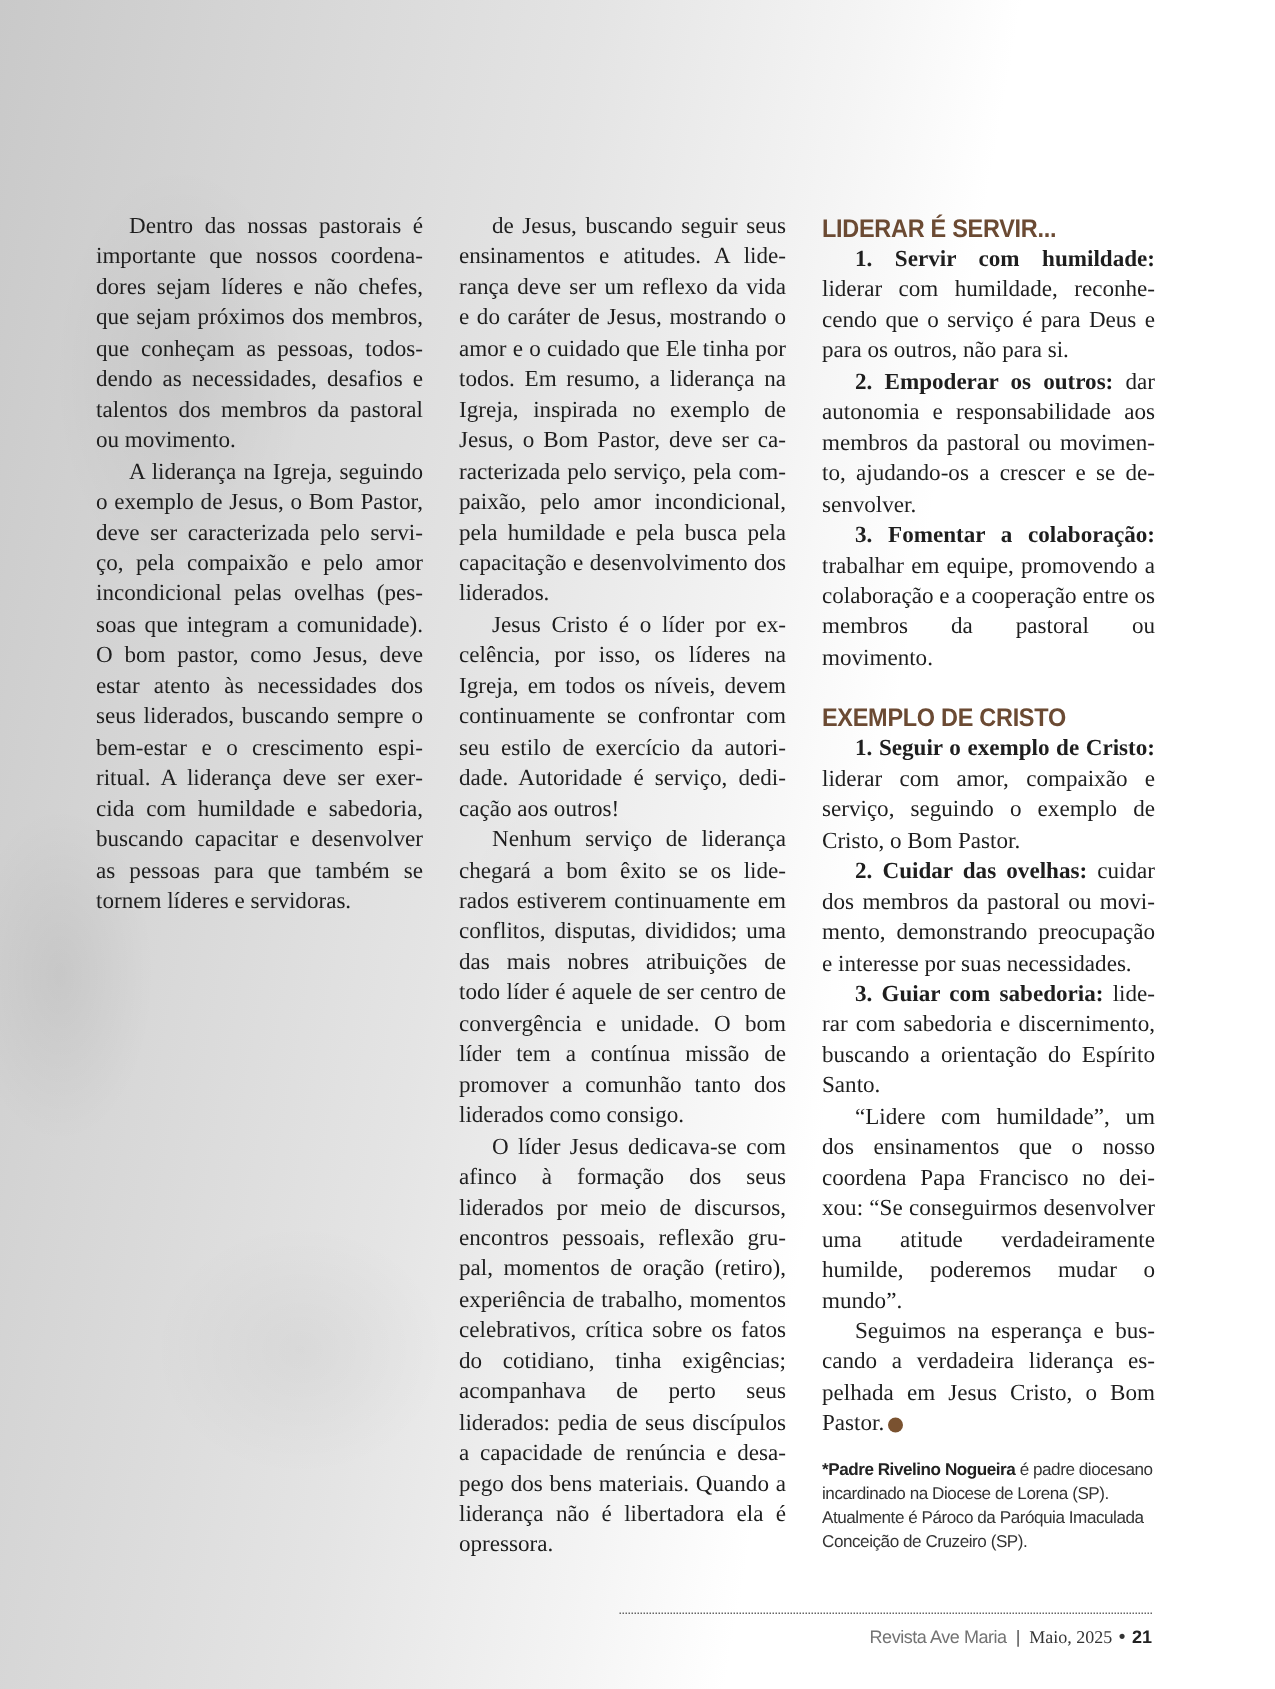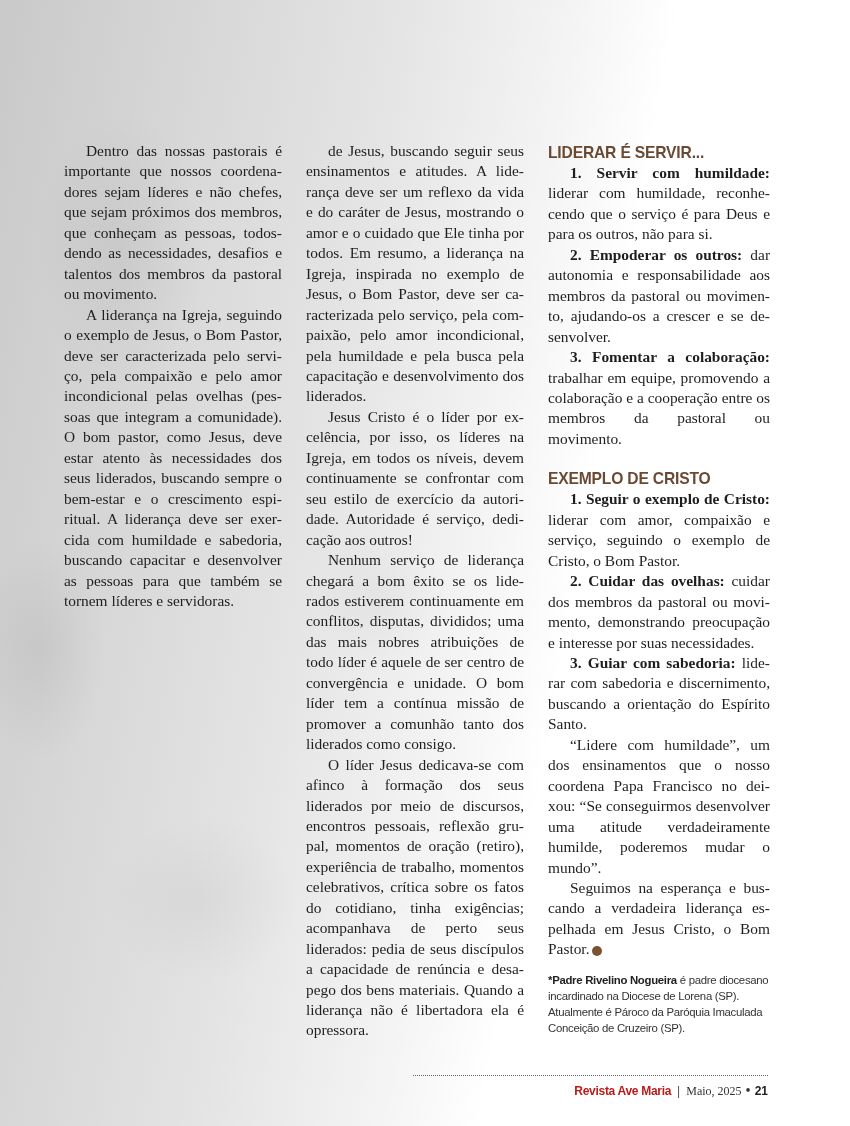--- a/index.html
+++ b/index.html
@@ -48,21 +48,21 @@
   .bio b { color: #222; font-weight: bold; }
   .footer-rule {
     position: absolute; left: 413px; width: 355px; top: 1075px;
     border-top: 1px dotted #666;
   }
   .footer {
     position: absolute; right: 82px; top: 1083px;
     font-size: 12px; line-height: 16px; color: #333;
     white-space: nowrap;
   }
-  .footer .mag { font-family: "Liberation Sans", "DejaVu Sans", sans-serif; font-weight: bold; color: #b91c1c; letter-spacing: -0.3px; }
+  .footer .mag { font-family: "Liberation Sans", "DejaVu Sans", sans-serif; font-weight: normal; color: #737373; letter-spacing: -0.3px; }
   .footer .sep { font-family: "Liberation Sans", sans-serif; margin: 0 6px; color: #555; }
   .footer .date { font-family: "Liberation Serif", serif; }
   .footer .bullet { margin: 0 3px; }
   .footer .page { font-family: "Liberation Sans", sans-serif; font-weight: bold; color: #222; }
 </style>
 </head>
 <body>
 
 <div class="texture"></div>
 

